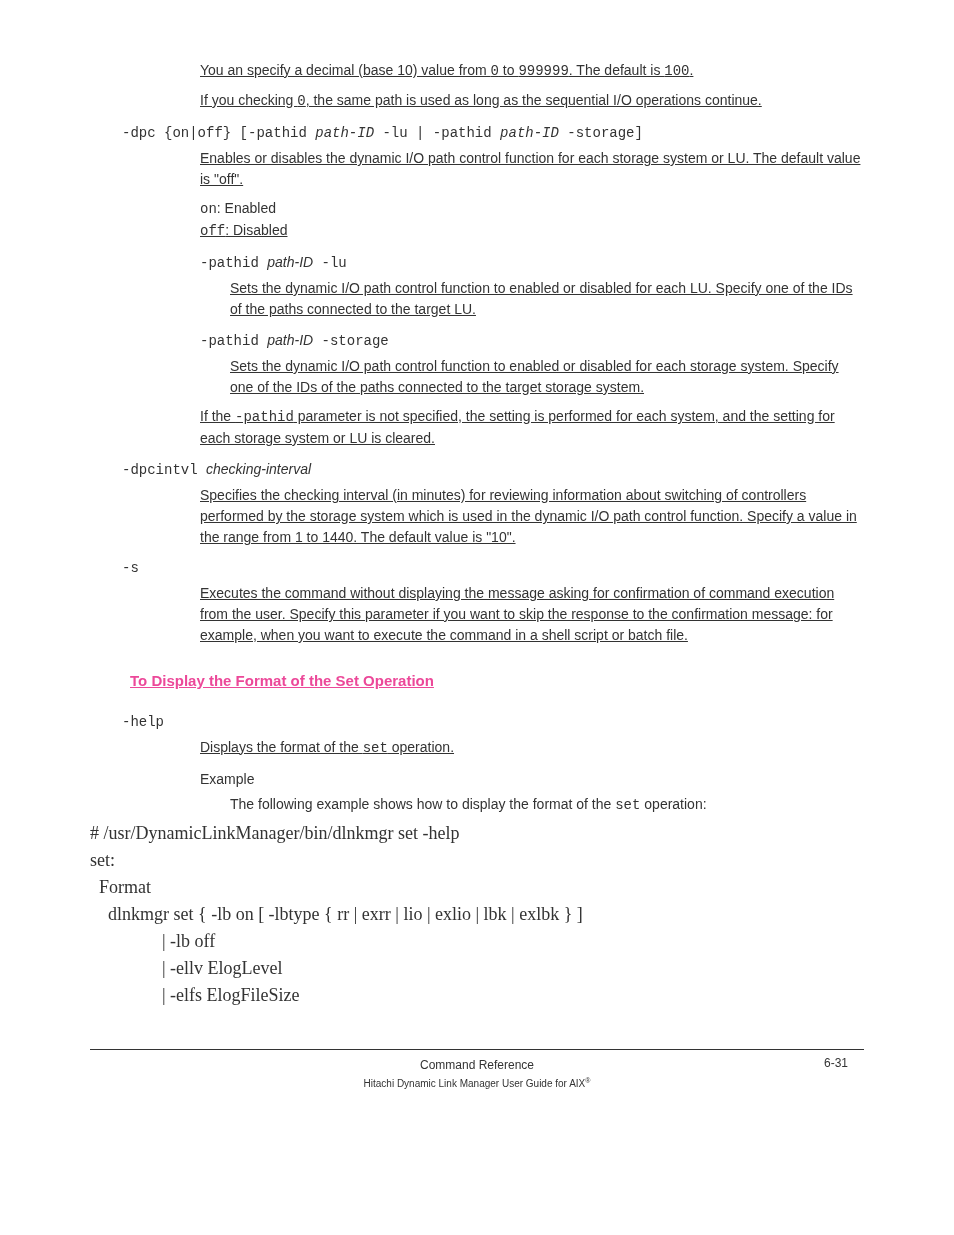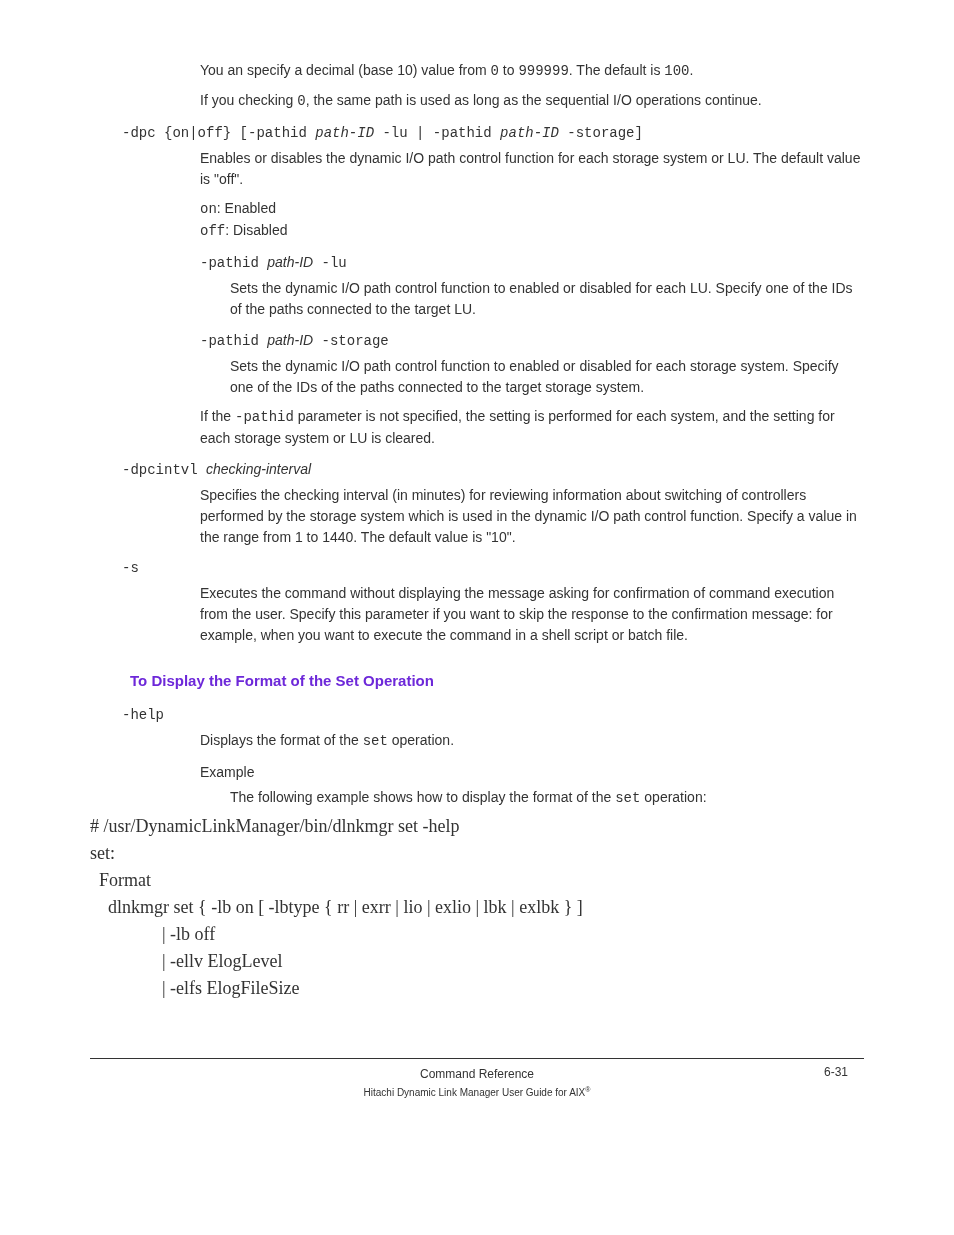--- a/index.html
+++ b/index.html
@@ -16,38 +16,39 @@
   .code {
     font-family: "Courier New", Courier, monospace;
     font-size: 14px;
   }
   .italic {
     font-style: italic;
   }
   .indent1 { margin-left: 32px; }
   .indent2 { margin-left: 110px; }
   .indent3 { margin-left: 140px; }
-  .para { margin-bottom: 8px; }
+  .para { margin-bottom: 8px; text-decoration: underline; }
   .dt { margin-top: 10px; margin-bottom: 4px; }
   .heading {
-    color: #6d28d9;
+    color: #ec4899;
     font-weight: bold;
     font-size: 15px;
     margin-top: 24px;
-    margin-bottom: 12px;
+    margin-bottom: 19px;
     margin-left: 40px;
+    text-decoration: underline;
   }
   .pre {
     font-family: Liberation Serif, serif;
     font-size: 18px;
     white-space: pre-wrap;
     margin: 4px 0 40px 0;
   }
   .footer {
-    margin-top: 56px;
+    margin-top: 40px;
     border-top: 1px solid #333;
     padding-top: 6px;
     font-size: 12px;
   }
   .footer-row1 {
     display: flex;
     justify-content: center;
     position: relative;
     margin-bottom: 2px;
   }

